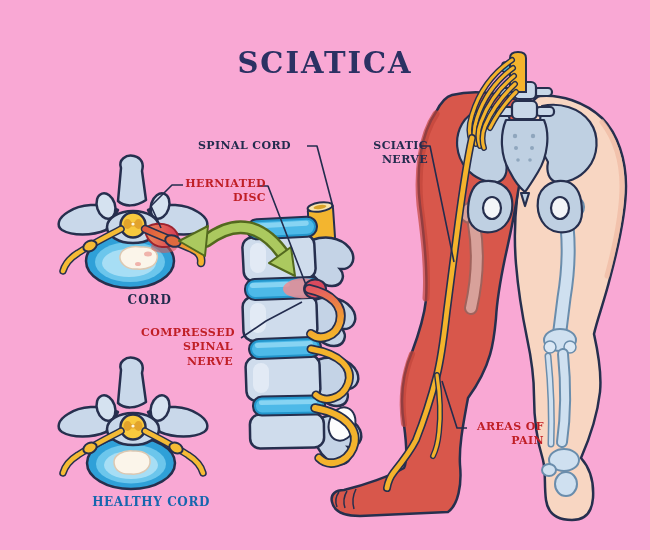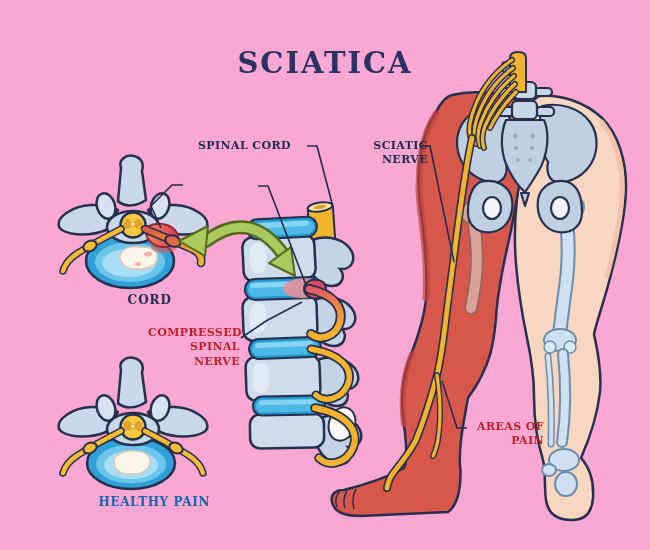--- a/index.html
+++ b/index.html
@@ -8,21 +8,21 @@
   #art{position:absolute;left:0;top:0;}
   .lbl{position:absolute;font-weight:700;font-size:11px;line-height:1.3;
        letter-spacing:.4px;text-align:right;color:#232c4e;}
   .lbl.red{color:#c01f26;}
   .lbl.blue{color:#1566ae;}
   #title{position:absolute;left:0;right:0;top:46px;text-align:center;
          font-weight:700;font-size:29px;letter-spacing:2px;color:#2b3163;}
   #lbl-spinal-cord{left:198px;top:139px;width:108px;text-align:left;}
   #lbl-herniated{left:172px;top:177px;width:94px;}
   #lbl-sciatic{left:330px;top:139px;width:98px;}
-  #lbl-compressed{left:148px;top:326px;width:92px;}
+  #lbl-compressed{left:141px;top:326px;width:92px;}
   #lbl-pain{left:468px;top:420px;width:76px;}
   #lbl-spine{left:96px;top:293px;width:76px;font-size:12px;letter-spacing:1px;}
   #lbl-healthy{left:80px;top:495px;width:130px;font-size:12px;letter-spacing:.6px;}
 </style>
 </head>
 <body>
 
 <div id="stage">
 
 <svg id="art" width="650" height="550" viewBox="0 0 650 550">
@@ -277,18 +277,19 @@
     <polyline points="183,185 172,185 151,206 161,228"></polyline>
     <polyline points="258,186 268,186 306,285"></polyline>
     <polyline points="420,146 430,146 454,262"></polyline>
     <polyline points="241,338 266,321 302,302"></polyline>
     <polyline points="467,428 457,428 442,381"></polyline>
   </g>
 </svg>
 
   <div id="title">SCIATICA</div>
   <div class="lbl" id="lbl-spinal-cord">SPINAL CORD</div>
+  <div class="lbl red" id="lbl-herniated">HERNIATED DISC</div>
   <div class="lbl" id="lbl-sciatic">SCIATIC NERVE</div>
   <div class="lbl red" id="lbl-compressed">COMPRESSED SPINAL NERVE</div>
   <div class="lbl red" id="lbl-pain">AREAS OF PAIN</div>
   <div class="lbl" id="lbl-spine">CORD</div>
-  <div class="lbl blue" id="lbl-healthy">HEALTHY PAIN</div>
+  <div class="lbl blue" id="lbl-healthy">HEALTHY CORD</div>
 </div>
 
 </body></html>

